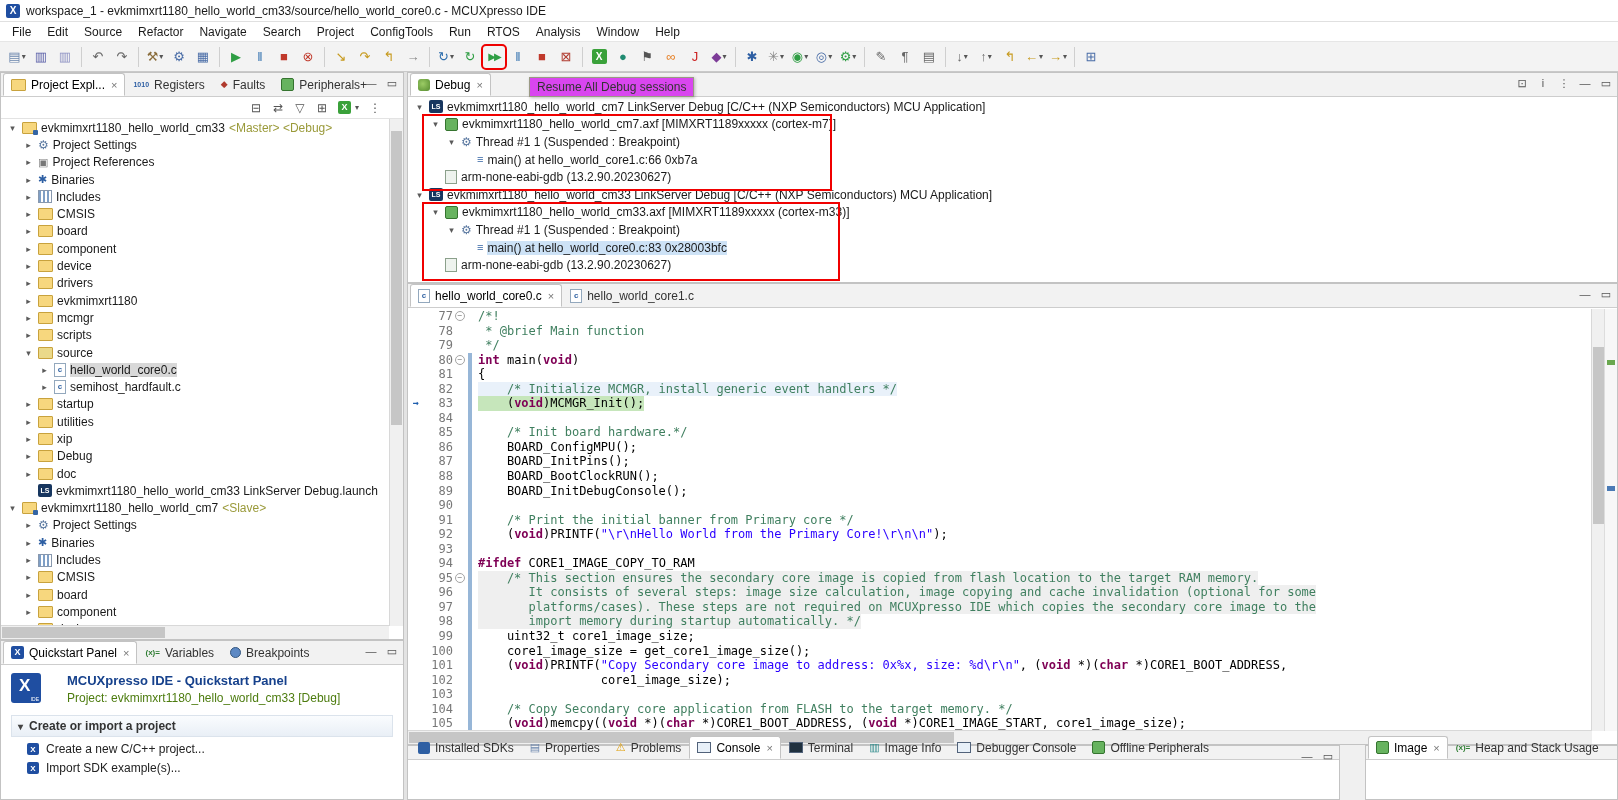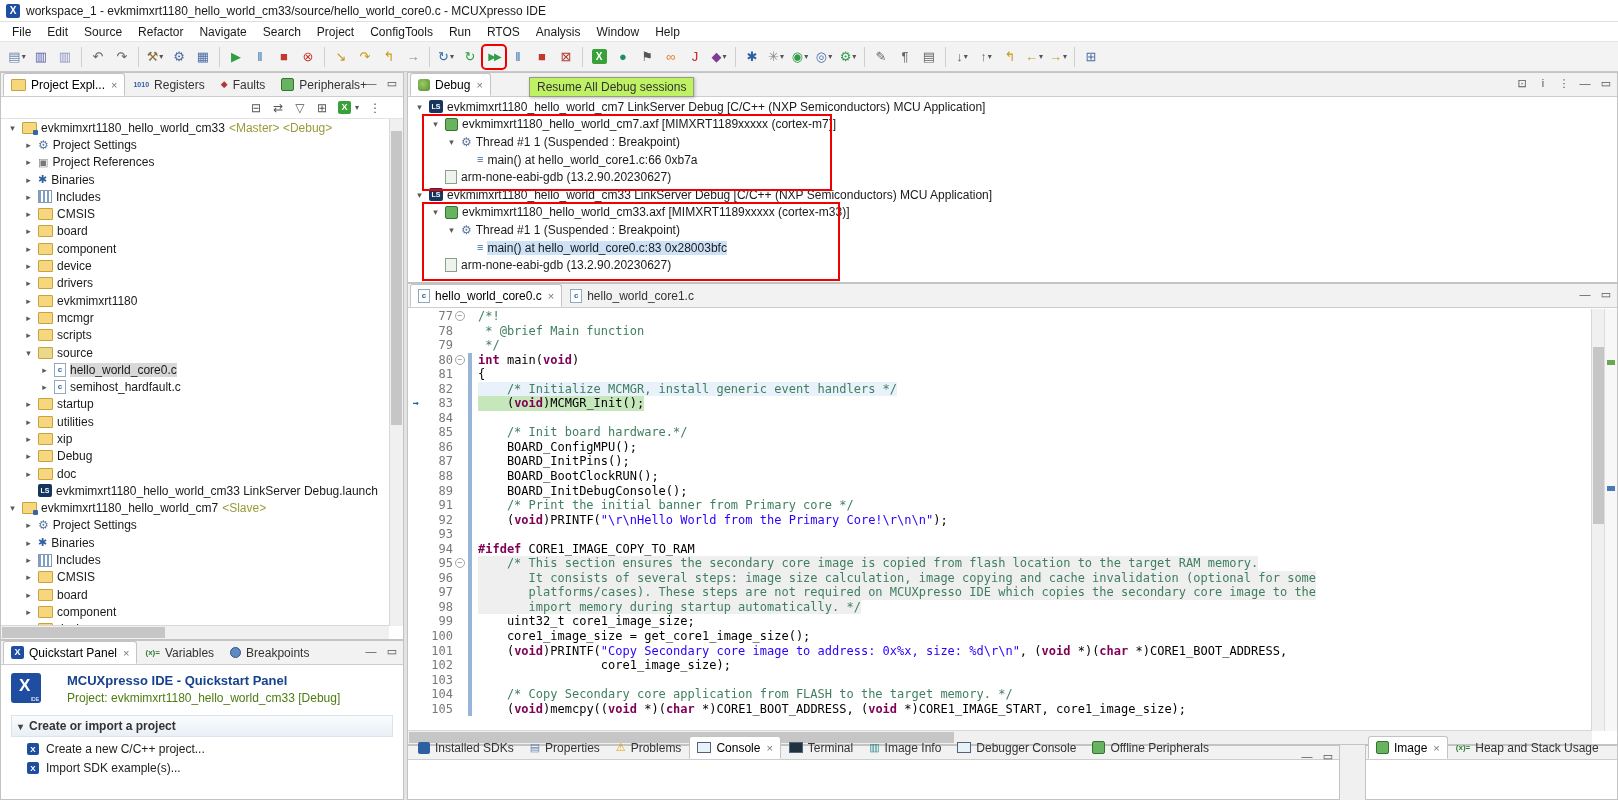--- a/index.html
+++ b/index.html
@@ -17,21 +17,21 @@
   .toolbar{position:absolute;left:0;top:42px;width:1618px;height:30px;background:#f3f3f3;
            border-bottom:1px solid #c9c9c9;display:flex;align-items:center;padding-left:5px;box-sizing:border-box;}
   .tbtn{height:22px;min-width:22px;display:inline-flex;align-items:center;justify-content:center;
         margin:0 1px;border-radius:3px;cursor:default;}
   .tbtn .g{font-size:13px;line-height:1;}
   .tbtn .g.logo{width:15px;height:15px;border-radius:2px;color:#fff !important;display:inline-flex;
                 align-items:center;justify-content:center;font-size:10px;font-weight:bold;}
   .tbtn .arr{font-size:8px;color:#555;margin-left:1px;}
   .tbsep{width:1px;height:20px;background:#cfcfcf;margin:0 4px;}
   .tbtn.boxed{outline:2px solid #ee0000;}
-  .tooltip{position:absolute;left:529px;top:77px;background:#bef264;border:1px solid #9a9a84;
+  .tooltip{position:absolute;left:529px;top:77px;background:#d946ef;border:1px solid #9a9a84;
            padding:2px 7px;font-size:12px;color:#333;z-index:60;box-shadow:1px 1px 3px rgba(0,0,0,.25);white-space:nowrap;}
   
   .left{position:absolute;left:0;top:72px;width:404px;height:728px;}
   .splitv{position:absolute;left:404px;top:72px;width:3px;height:728px;background:#e3e3e3;}
   .right{position:absolute;left:407px;top:72px;width:1211px;height:728px;}
   .panel{position:absolute;background:#ffffff;border:1px solid #c3c3c3;box-sizing:border-box;}
   .ptabs{position:relative;height:24px;background:#f2f2f2;border-bottom:1px solid #cdcdcd;
          display:flex;align-items:flex-end;padding-left:2px;box-sizing:border-box;}
   .tab{height:23px;display:flex;align-items:center;gap:5px;padding:0 7px;border:1px solid transparent;
        white-space:nowrap;color:#333;box-sizing:border-box;}
@@ -664,20 +664,21 @@
           <div class="cl"><span class="mk"></span><span class="num">80</span><span class="fold has"></span><span class="chg on"></span><span class="txt"><span class="inner"><span class="tk-k">int</span><span class="tk-p"> main(</span><span class="tk-k">void</span><span class="tk-p">)</span></span></span></div>
           <div class="cl"><span class="mk"></span><span class="num">81</span><span class="fold"></span><span class="chg on"></span><span class="txt"><span class="inner"><span class="tk-p">{</span></span></span></div>
           <div class="cl"><span class="mk"></span><span class="num">82</span><span class="fold"></span><span class="chg on"></span><span class="txt"><span class="inner bg-cursor"><span class="tk-c">    /* Initialize MCMGR, install generic event handlers */</span></span></span></div>
           <div class="cl"><span class="mk">→</span><span class="num">83</span><span class="fold"></span><span class="chg on"></span><span class="txt"><span class="inner bg-current"><span class="tk-p">    (</span><span class="tk-k">void</span><span class="tk-p">)MCMGR_Init();</span></span></span></div>
           <div class="cl"><span class="mk"></span><span class="num">84</span><span class="fold"></span><span class="chg on"></span><span class="txt"><span class="inner"></span></span></div>
           <div class="cl"><span class="mk"></span><span class="num">85</span><span class="fold"></span><span class="chg on"></span><span class="txt"><span class="inner"><span class="tk-c">    /* Init board hardware.*/</span></span></span></div>
           <div class="cl"><span class="mk"></span><span class="num">86</span><span class="fold"></span><span class="chg on"></span><span class="txt"><span class="inner"><span class="tk-p">    BOARD_ConfigMPU();</span></span></span></div>
           <div class="cl"><span class="mk"></span><span class="num">87</span><span class="fold"></span><span class="chg on"></span><span class="txt"><span class="inner"><span class="tk-p">    BOARD_InitPins();</span></span></span></div>
           <div class="cl"><span class="mk"></span><span class="num">88</span><span class="fold"></span><span class="chg on"></span><span class="txt"><span class="inner"><span class="tk-p">    BOARD_BootClockRUN();</span></span></span></div>
           <div class="cl"><span class="mk"></span><span class="num">89</span><span class="fold"></span><span class="chg on"></span><span class="txt"><span class="inner"><span class="tk-p">    BOARD_InitDebugConsole();</span></span></span></div>
+          <div class="cl"><span class="mk"></span><span class="num">90</span><span class="fold"></span><span class="chg on"></span><span class="txt"><span class="inner"></span></span></div>
           <div class="cl"><span class="mk"></span><span class="num">91</span><span class="fold"></span><span class="chg on"></span><span class="txt"><span class="inner"><span class="tk-c">    /* Print the initial banner from Primary core */</span></span></span></div>
           <div class="cl"><span class="mk"></span><span class="num">92</span><span class="fold"></span><span class="chg on"></span><span class="txt"><span class="inner"><span class="tk-p">    (</span><span class="tk-k">void</span><span class="tk-p">)PRINTF(</span><span class="tk-s">"\r\nHello World from the Primary Core!\r\n\n"</span><span class="tk-p">);</span></span></span></div>
           <div class="cl"><span class="mk"></span><span class="num">93</span><span class="fold"></span><span class="chg on"></span><span class="txt"><span class="inner"></span></span></div>
           <div class="cl"><span class="mk"></span><span class="num">94</span><span class="fold"></span><span class="chg on"></span><span class="txt"><span class="inner"><span class="tk-d">#ifdef</span><span class="tk-p"> CORE1_IMAGE_COPY_TO_RAM</span></span></span></div>
           <div class="cl"><span class="mk"></span><span class="num">95</span><span class="fold has"></span><span class="chg on"></span><span class="txt"><span class="inner bg-shade"><span class="tk-c">    /* This section ensures the secondary core image is copied from flash location to the target RAM memory.</span></span></span></div>
           <div class="cl"><span class="mk"></span><span class="num">96</span><span class="fold"></span><span class="chg on"></span><span class="txt"><span class="inner bg-shade"><span class="tk-c">       It consists of several steps: image size calculation, image copying and cache invalidation (optional for some</span></span></span></div>
           <div class="cl"><span class="mk"></span><span class="num">97</span><span class="fold"></span><span class="chg on"></span><span class="txt"><span class="inner bg-shade"><span class="tk-c">       platforms/cases). These steps are not required on MCUXpresso IDE which copies the secondary core image to the</span></span></span></div>
           <div class="cl"><span class="mk"></span><span class="num">98</span><span class="fold"></span><span class="chg on"></span><span class="txt"><span class="inner bg-shade"><span class="tk-c">       import memory during startup automatically. */</span></span></span></div>
           <div class="cl"><span class="mk"></span><span class="num">99</span><span class="fold"></span><span class="chg on"></span><span class="txt"><span class="inner"><span class="tk-p">    uint32_t core1_image_size;</span></span></span></div>
           <div class="cl"><span class="mk"></span><span class="num">100</span><span class="fold"></span><span class="chg on"></span><span class="txt"><span class="inner"><span class="tk-p">    core1_image_size = get_core1_image_size();</span></span></span></div>

